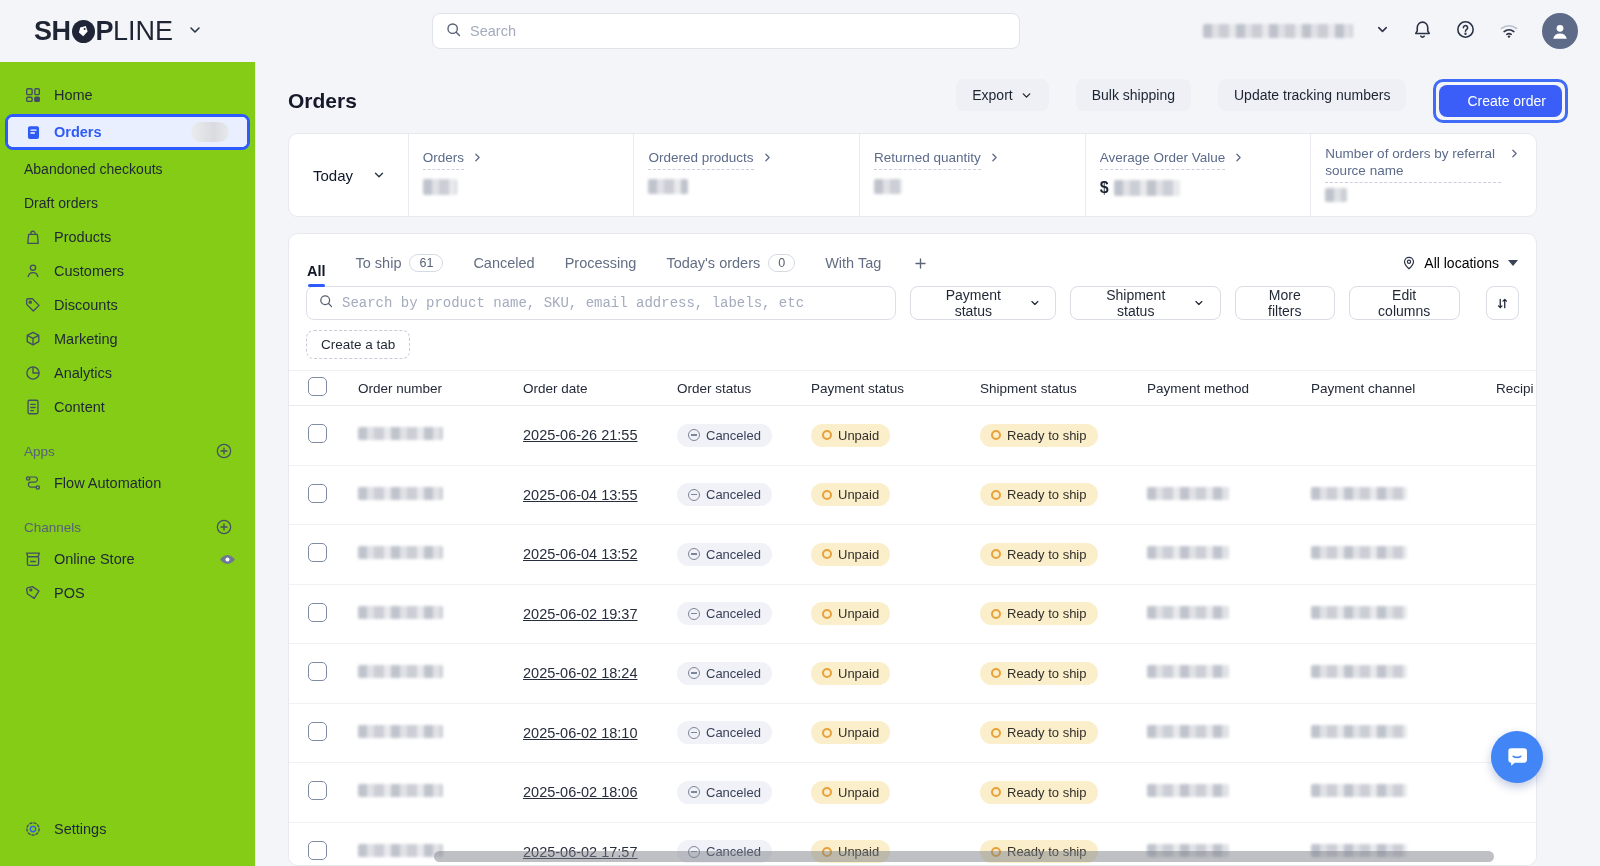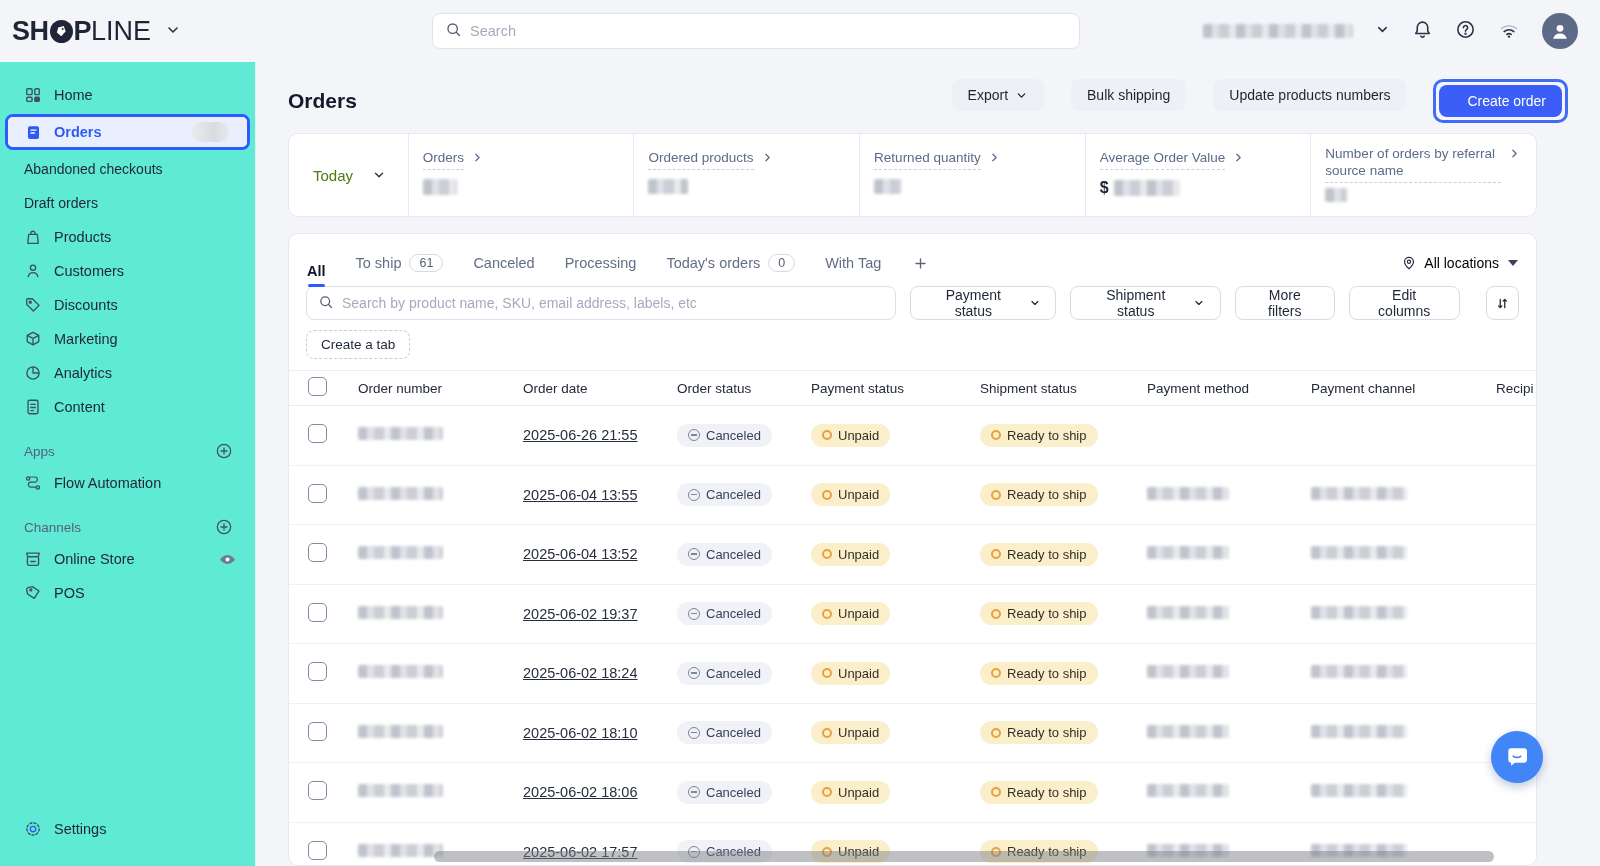--- a/index.html
+++ b/index.html
@@ -2,37 +2,37 @@
 <html><head>
 <meta charset="utf-8">
 <style>
   * { margin:0; padding:0; box-sizing:border-box; }
   html,body { width:1600px; height:866px; overflow:hidden; }
   body { font-family:"Liberation Sans","DejaVu Sans",sans-serif; background:#f4f5f9; color:#1c2433; font-size:14px; }
   #app { position:relative; width:1600px; height:866px; overflow:hidden; }
 
   
   #topbar { position:absolute; top:0; left:0; width:1600px; height:62px; background:#f4f5f9; display:flex; align-items:center; }
-  .brand { display:flex; align-items:center; margin-left:12px; }
+  .brand { display:flex; align-items:center; margin-left:34px; }
   .brand .bseg { font-size:27px; font-weight:800; letter-spacing:-0.5px; color:#1e2534; }
   .brand .lseg { font-size:27px; font-weight:300; letter-spacing:0px; color:#1e2534; }
   .logo-o { display:inline-block; margin:0 1px; transform:translateY(2px); }
   .brand-caret { margin-left:14px; }
-  .tb-search { position:absolute; left:432px; top:13px; width:648px; height:36px; background:#fff; border:1px solid #dfe3ea; border-radius:8px; display:flex; align-items:center; padding:0 12px; }
+  .tb-search { position:absolute; left:432px; top:13px; width:588px; height:36px; background:#fff; border:1px solid #dfe3ea; border-radius:8px; display:flex; align-items:center; padding:0 12px; }
   .tb-search input { border:none; outline:none; flex:1; font-size:14.5px; color:#1c2433; background:transparent; margin-left:8px; font-family:inherit; }
   .tb-search input::placeholder { color:#a3abbd; }
   .tb-right { position:absolute; right:22px; top:0; height:62px; display:flex; align-items:center; gap:22px; }
   .redact { display:inline-block; height:13px; border-radius:2px; opacity:.9;
     background:repeating-linear-gradient(90deg,#b9bdc7 0 9px,#dcdee3 9px 16px,#c6c9d1 16px 26px,#e5e7ea 26px 33px);
     filter:blur(1.4px); }
   .store-redact { width:150px; height:14px; }
   .avatar { width:36px; height:36px; border-radius:50%; background:#5d6b88; display:flex; align-items:center; justify-content:center; }
 
   
-  #sidebar { position:absolute; top:62px; left:0; width:256px; height:804px; background:#5eead4; border-right:1px solid #e9ebf0; }
+  #sidebar { position:absolute; top:62px; left:0; width:256px; height:804px; background:#84cc16; border-right:1px solid #e9ebf0; }
   .nav-item { height:34px; display:flex; align-items:center; padding:0 18px 0 24px; font-size:14.5px; color:#1f2735; cursor:pointer; }
   .nav-item .nlab { margin-left:12px; }
   .nav-item.sub { font-size:14px; }
   .nav-item.sub .nlab { margin-left:0; }
   .nav-hl { margin:2px 5px 2px 5px; border:3px solid #2e5bff; border-radius:8px; background:#fff; }
   .nav-item.sel { height:30px; background:#e9efff; border-radius:5px; color:#2e5bf6; font-weight:600; padding-left:16px; }
   .nav-badge-redact { margin-left:auto; width:38px; height:20px; border-radius:999px; background:linear-gradient(90deg,#ececef,#d9dbe0 60%,#e8e9ec); filter:blur(.6px); }
   .nav-sec { height:30px; margin-top:12px; display:flex; align-items:center; justify-content:space-between; padding:0 22px 0 24px; color:#57617a; font-size:13.5px; }
   .nic { display:inline-flex; width:18px; height:18px; align-items:center; justify-content:center; }
   .right-ic { margin-left:auto; display:inline-flex; }
@@ -44,40 +44,40 @@
   .page-title { font-size:21px; font-weight:700; color:#15192a; }
   .head-actions { margin-left:auto; display:flex; align-items:flex-start; gap:27px; }
   .btn { height:32px; border:none; border-radius:8px; background:#eef0f5; color:#1c2432; font-size:14px; font-family:inherit; padding:0 16px; display:inline-flex; align-items:center; gap:7px; cursor:pointer; }
   .btn-primary-wrap { border:3px solid #3f6bf7; border-radius:10px; padding:3px; display:inline-flex; }
   .btn-primary { background:#3a5ef7; color:#fff;padding-left:28px; }
 
   .card { background:#fff; border:1px solid #e7e9ef; border-radius:10px; }
   
   #stats { position:absolute; top:71px; left:32px; width:1249px; height:84px; display:flex; }
   .stat-period { width:119px; display:flex; align-items:center; justify-content:space-between; padding:0 22px 0 24px; cursor:pointer; }
-  .stat-period .plab { font-size:15px; color:#4d7c0f; }
+  .stat-period .plab { font-size:15px; color:#0f172a; }
   .metric { width:226px; border-left:1px solid #e8eaef; padding:15px 14px 0 14px; }
   .metric .mlab-row { display:flex; align-items:flex-start; gap:7px; }
   .metric .mlab { font-size:13.5px; color:#5c6b8a; border-bottom:1px dashed #c9cfdb; padding-bottom:3px; line-height:17px; cursor:pointer; }
   .metric .mval { margin-top:9px; display:flex; align-items:center; gap:5px; }
   .mval .cur { font-size:16px; color:#1c2433; font-weight:600; }
 
   
   #list-card { position:absolute; top:171px; left:32px; width:1249px; height:633px; overflow:hidden; }
   .tabs-row { margin-top:12px; height:34px; display:flex; align-items:center; padding:0 18px; gap:30px; }
   .tab { position:relative; font-size:14.5px; color:#636e84; display:flex; align-items:center; gap:8px; cursor:pointer; }
   .tab.active { color:#111827; font-weight:700;margin-top:16px; }
   .tab.active::after { content:""; position:absolute; left:1px; right:1px; bottom:-8px; height:3px; border-radius:2px; background:#2e5bff; }
   .tab-badge { border:1px solid #d6dae3; background:#fff; border-radius:999px; padding:1px 9px; font-size:12.5px; color:#555f73; }
   .tab-add { margin-left:2px; display:inline-flex; cursor:pointer; }
   .locations { margin-left:auto; display:flex; align-items:center; gap:7px; color:#000000; font-size:14px; cursor:pointer; }
   .caret-dn { width:0; height:0; border-left:5px solid transparent; border-right:5px solid transparent; border-top:6px solid #3a4357; margin-left:2px; }
 
   .filter-row { margin-top:6px; height:34px; display:flex; align-items:center; padding:0 17px; gap:14px; }
-  .f-search { flex:0 0 590px; height:34px; background:#fff; border:1px solid #dcdfe7; border-radius:8px; display:flex; align-items:center; padding:0 11px; }
+  .f-search { flex:0 0 590px; height:34px; background:#fff; border:1px solid #dcdfe7; border-radius:8px; display:flex; align-items:center; padding:0 11px;font-family:Liberation Mono, monospace; }
   .f-search input { border:none; outline:none; flex:1; font-size:14px; color:#1c2433; background:transparent; margin-left:8px; font-family:inherit; }
   .f-search input::placeholder { color:#a3abbd; }
   .fbtn { height:34px; background:#fff; border:1px solid #d9dce4; border-radius:8px; color:#1f2735; font-size:14px; font-family:inherit; padding:0 15px; display:inline-flex; align-items:center; gap:8px; cursor:pointer; }
   .fbtn.icon-only { width:34px; padding:0; justify-content:center; margin-left:12px; }
 
   .create-tab { margin:10px 0 0 17px; height:29px; background:#fff; border:1px dashed #c6cbd6; border-radius:8px; color:#1f2735; font-size:13.5px; font-family:inherit; padding:0 14px; cursor:pointer; }
 
   .grid { display:grid; grid-template-columns:50px 165px 154px 134px 169px 167px 164px 185px 120px; align-items:center; padding-left:19px; }
   .thead { margin-top:11px; height:36px; border-top:1px solid #eef0f3; border-bottom:1px solid #e9ebef; font-size:13.5px; color:#232a39; font-weight:500; }
   .trow { height:59.5px; border-bottom:1px solid #f0f1f4; background:#fff; }
@@ -328,21 +328,21 @@
         <button class="btn">
           <span>Export</span>
           <svg width="13" height="13" viewBox="0 0 20 20" fill="none" stroke="#1c2432" stroke-width="2" stroke-linecap="round" stroke-linejoin="round">
               <path d="M5 7.5l5 5 5-5"></path>
             </svg>
         </button>
         <button class="btn">
           <span>Bulk shipping</span>
         </button>
         <button class="btn">
-          <span>Update products numbers</span>
+          <span>Update tracking numbers</span>
         </button>
         <span class="btn-primary-wrap">
           <button class="btn btn-primary">
             <span>Create order</span>
           </button>
         </span>
       </div>
     </div>
 
     <section id="stats" class="card">

